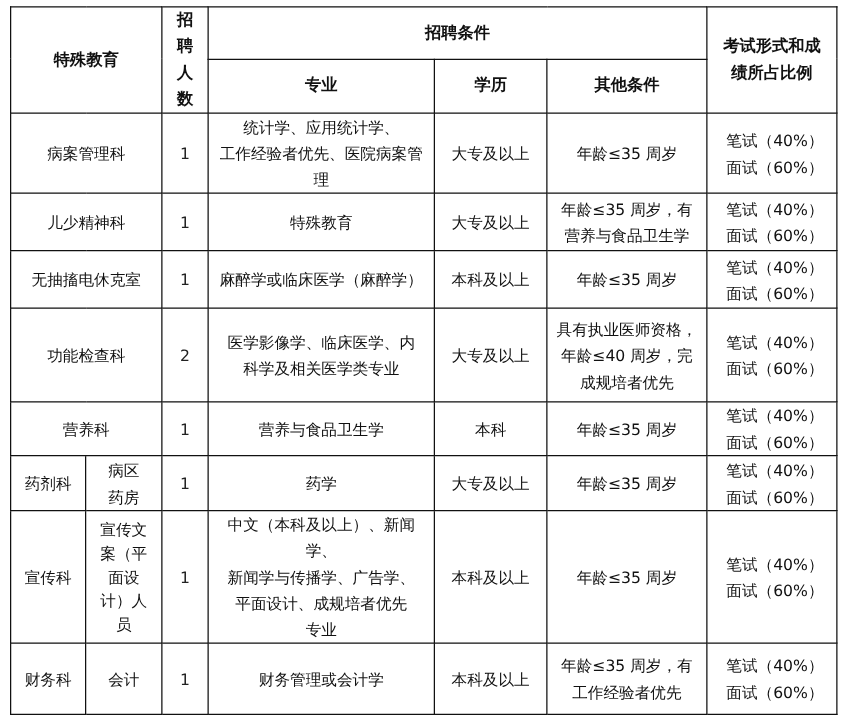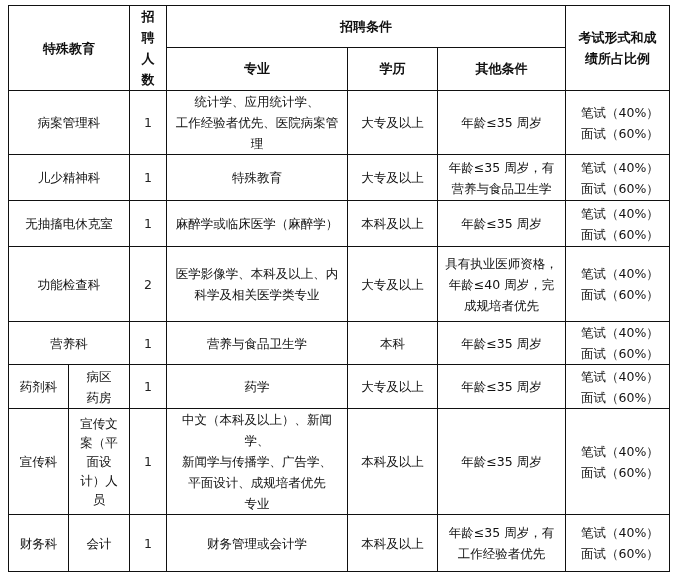--- a/index.html
+++ b/index.html
@@ -99,21 +99,21 @@
     <td class="exam">
       <span>笔试（40%）</span>
       <span>面试（60%）</span>
     </td>
   </tr>
 
   <tr style="height:75px">
     <td colspan="2">功能检查科</td>
     <td class="num">2</td>
     <td class="lines">
-      <span>医学影像学、本科及以上、内</span>
+      <span>医学影像学、临床医学、内</span>
       <span>科学及相关医学类专业</span>
     </td>
     <td>大专及以上</td>
     <td class="lines">
       <span>具有执业医师资格，</span>
       <span>年龄≤40 周岁，完</span>
       <span>成规培者优先</span>
     </td>
     <td class="exam">
       <span>笔试（40%）</span>

